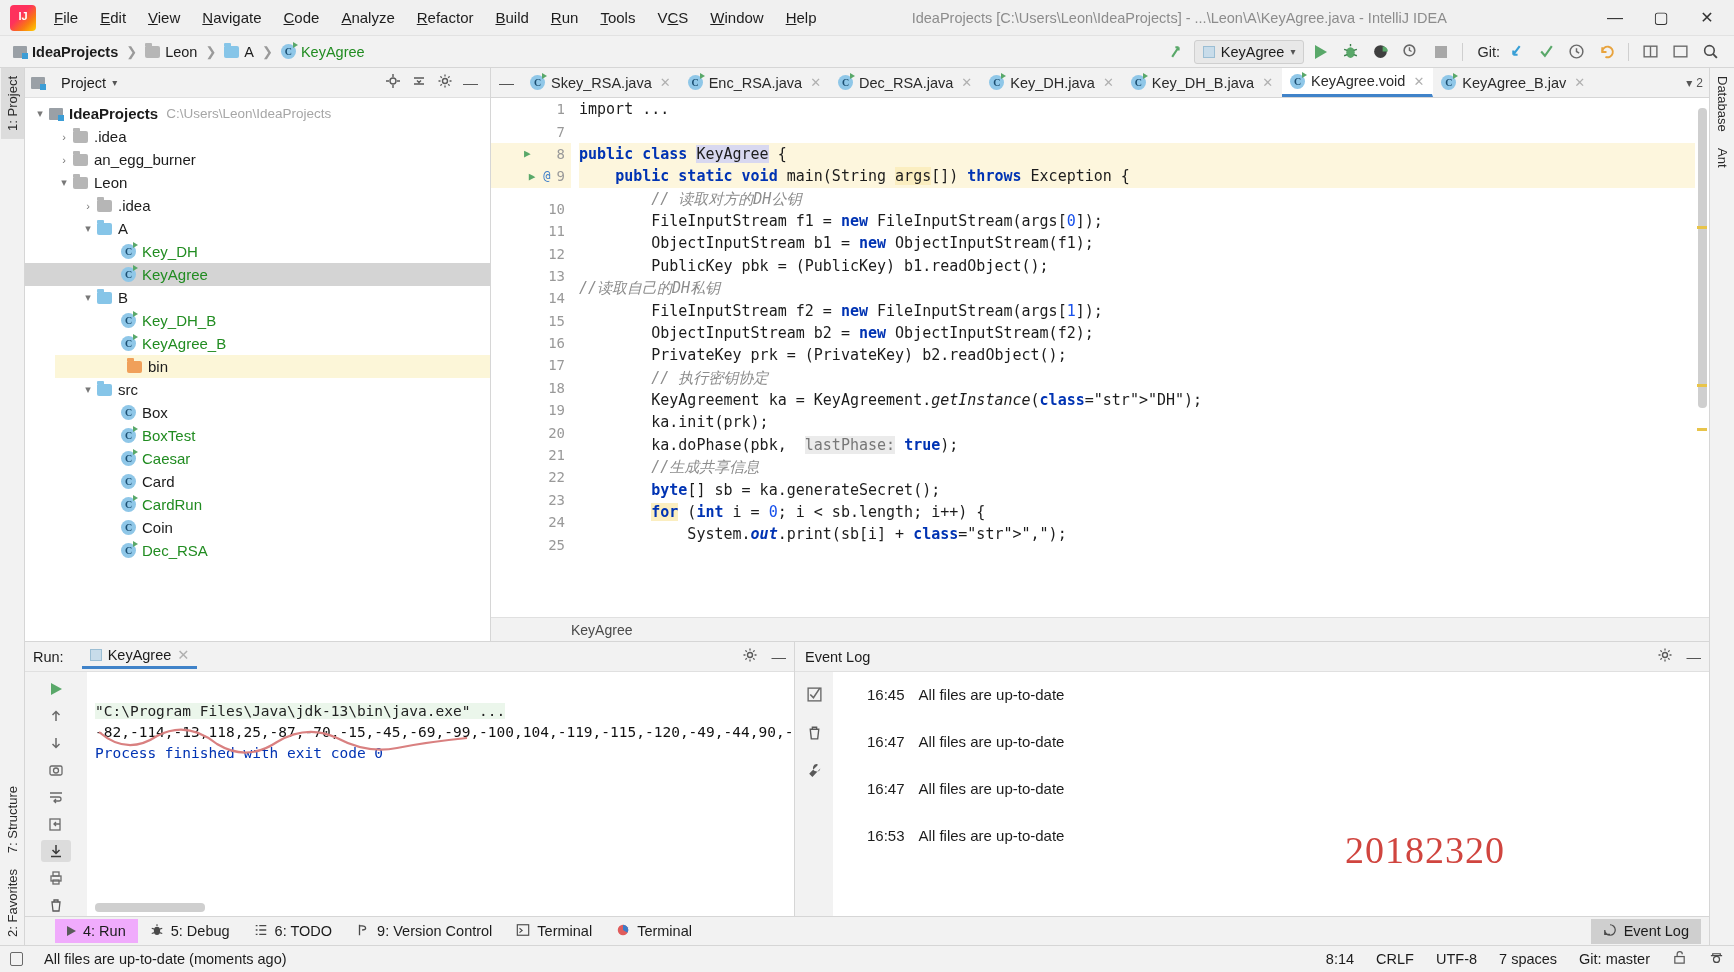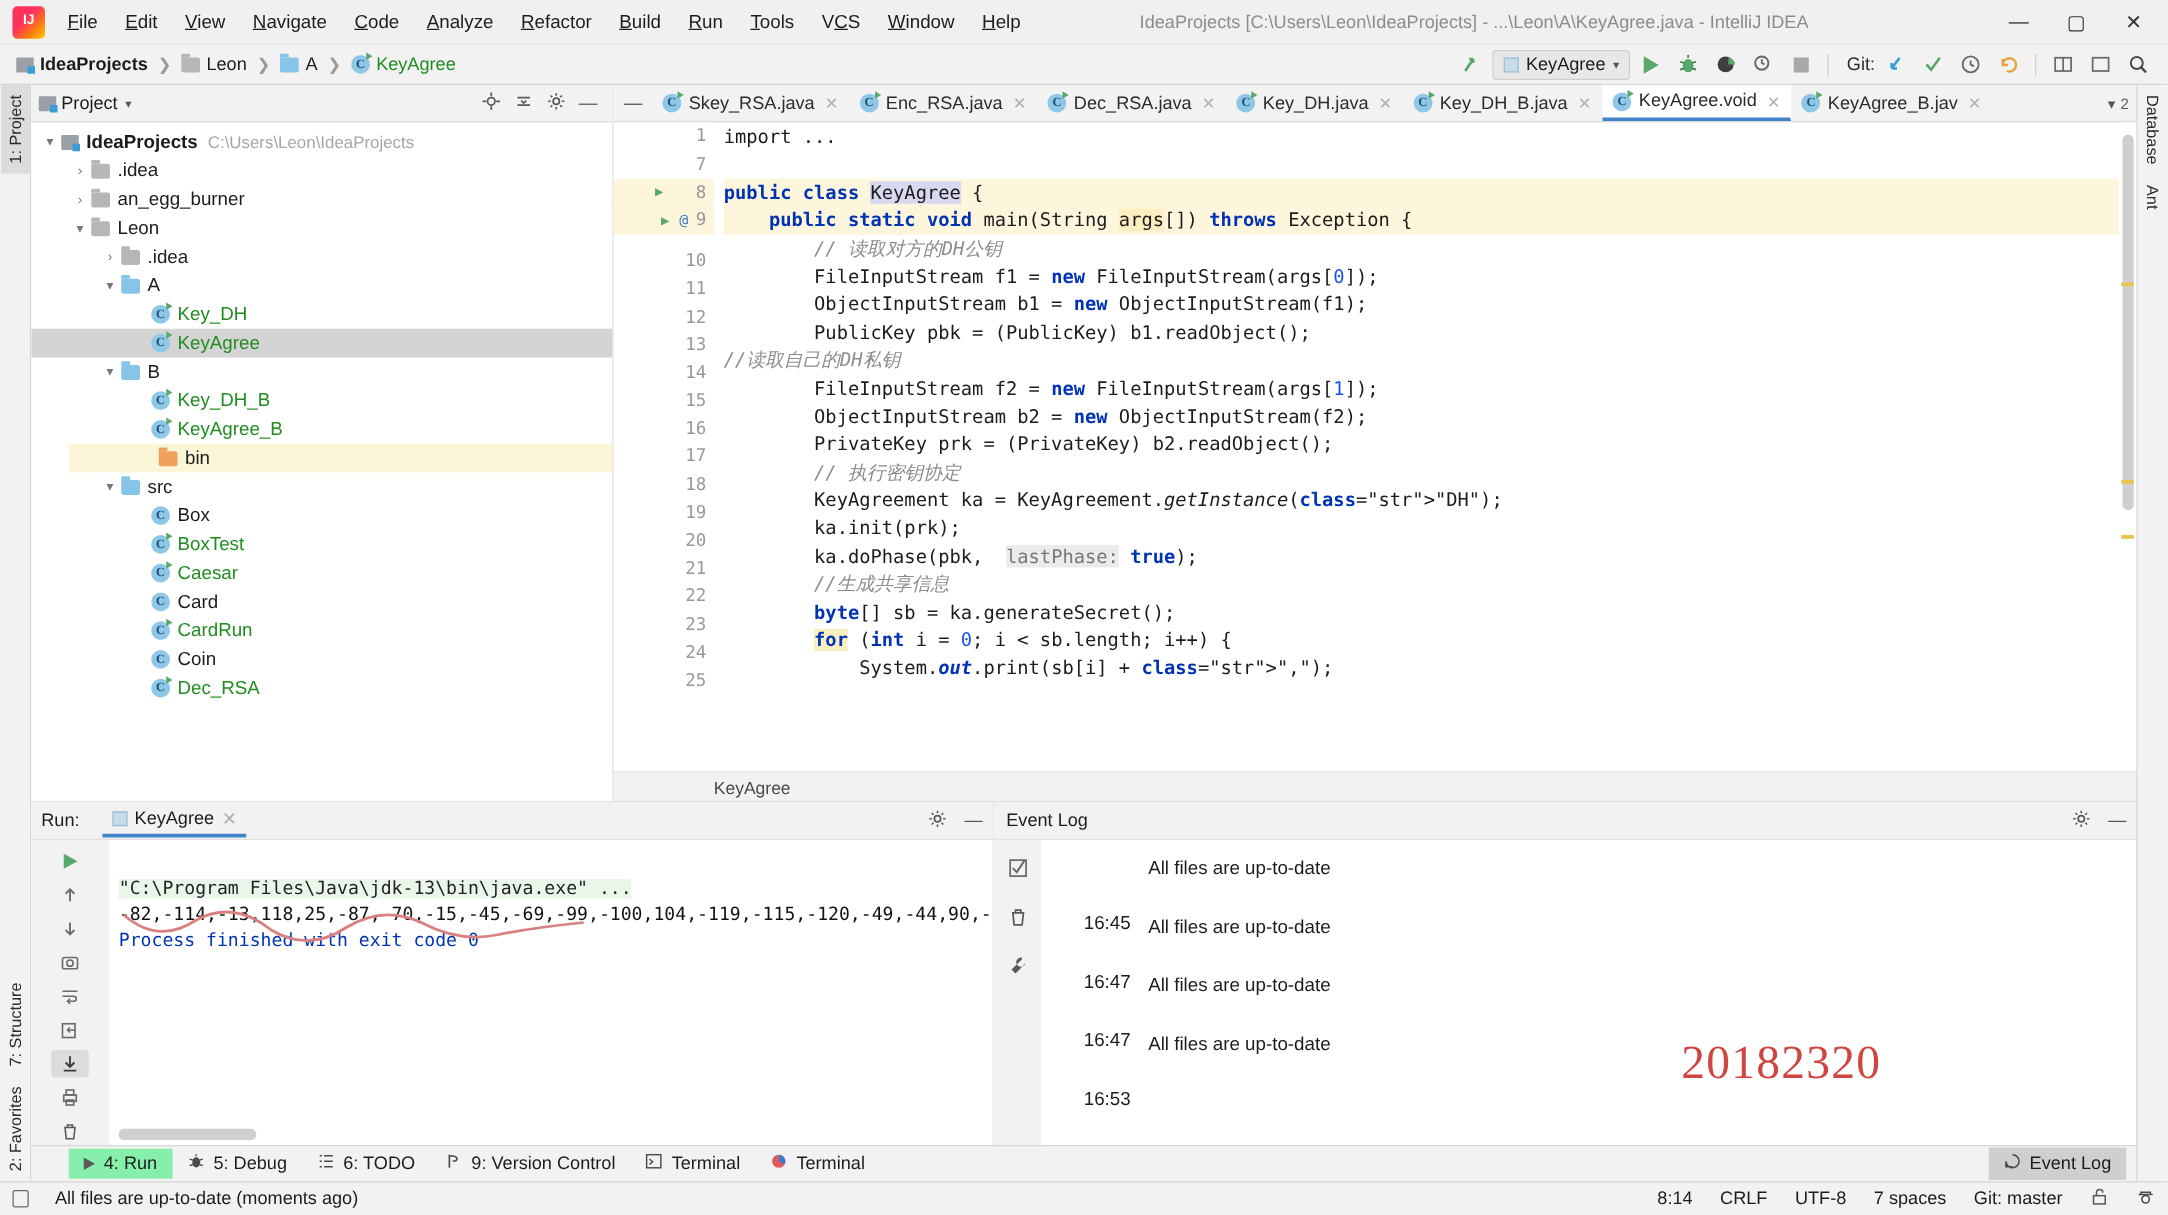--- a/index.html
+++ b/index.html
@@ -65,21 +65,21 @@
   .vtab.active { background:#dcdcdc; }
 
   .center-col { flex:1; display:flex; flex-direction:column; min-width:0; }
   .upper { flex:1; display:flex; min-height:0; }
 
   
   .project-panel { width:466px; background:#fff; display:flex; flex-direction:column;
       border-right:1px solid #d6d6d6; min-width:0;}
   .panel-head { height:30px; background:#f2f2f2; display:flex; align-items:center; padding:0 6px;
       border-bottom:1px solid #e0e0e0; flex:0 0 30px;}
-  .panel-title { font-size:14.5px; margin-left:4px; }
+  .panel-title { font-size:14.5px; margin-left:16px; }
   .caret-dn { margin-left:6px; color:#555; font-size:10px;}
   .panel-actions { margin-left:auto; display:flex; align-items:center; gap:10px; padding-right:6px; color:#5a5a5a;}
   .tree { flex:1; overflow:hidden; padding-top:4px; font-size:15px; }
   .trow { display:flex; align-items:center; height:23px; padding-left:6px; white-space:nowrap; }
   .trow.selected { background:#d4d4d4; }
   .trow.highlighted { background:#fcf6d8; }
   .arrow { width:18px; text-align:center; color:#787878; font-size:11px; flex:0 0 18px;}
   .tlabel { margin-left:6px; }
   .tlabel.green { color:#218c21; }
   .tpath { color:#a6a6a6; font-size:13.5px; margin-left:8px; }
@@ -139,30 +139,30 @@
   .c-exit { color:#0033b3; }
   .hscroll { position:absolute; left:8px; bottom:4px; height:9px; width:110px; background:#cfcfcf; border-radius:4px;}
   .squiggle { position:absolute; pointer-events:none; }
 
   .event-panel { flex:1; display:flex; flex-direction:column; background:#fff; min-width:0;}
   .ev-body { flex:1; display:flex; min-height:0;}
   .ev-gutter { width:38px; flex:0 0 38px; background:#f2f2f2; display:flex; flex-direction:column;
       align-items:center; padding-top:14px; gap:18px; color:#5a5a5a;}
   .ev-list { flex:1; padding:14px 0 0 34px; overflow:hidden; position:relative;}
   .ev-row { display:flex; gap:14px; font-size:15px; height:47px; align-items:flex-start; }
-  .ev-time { color:#1c1c1c;margin-top:44px; }
+  .ev-time { color:#1c1c1c; }
   .ev-msg { color:#1c1c1c; }
   .watermark { position:absolute; right:204px; bottom:44px; color:#d0453f; font-size:38px;
       font-family:"Liberation Serif", serif; letter-spacing:1px; }
 
   
   .toolwin-bar { height:29px; flex:0 0 29px; background:#f2f2f2; display:flex; align-items:center;
       border-top:1px solid #d6d6d6; padding-left:30px; gap:0; }
   .twb { display:flex; align-items:center; gap:7px; padding:4px 12px; font-size:14.5px; color:#1c1c1c;}
-  .twb.active { background:#86efac; }
+  .twb.active { background:#f0abfc; }
   .twb-right { margin-left:auto; display:flex; align-items:center; padding-right:8px;}
   .twb-right .twb.active { background:#cfcfcf; }
 
   .statusbar { height:27px; flex:0 0 27px; background:#f2f2f2; display:flex; align-items:center;
       border-top:1px solid #d6d6d6; padding:0 10px; font-size:14.5px; color:#1c1c1c; }
   .sb-left { display:flex; align-items:center; gap:21px; }
   .sb-right { margin-left:auto; display:flex; align-items:center; gap:22px; }
   .icon-sq { width:13px;height:14px;border:1.5px solid #6a6a6a;border-radius:2px;display:inline-block;}
 </style>
 </head>

